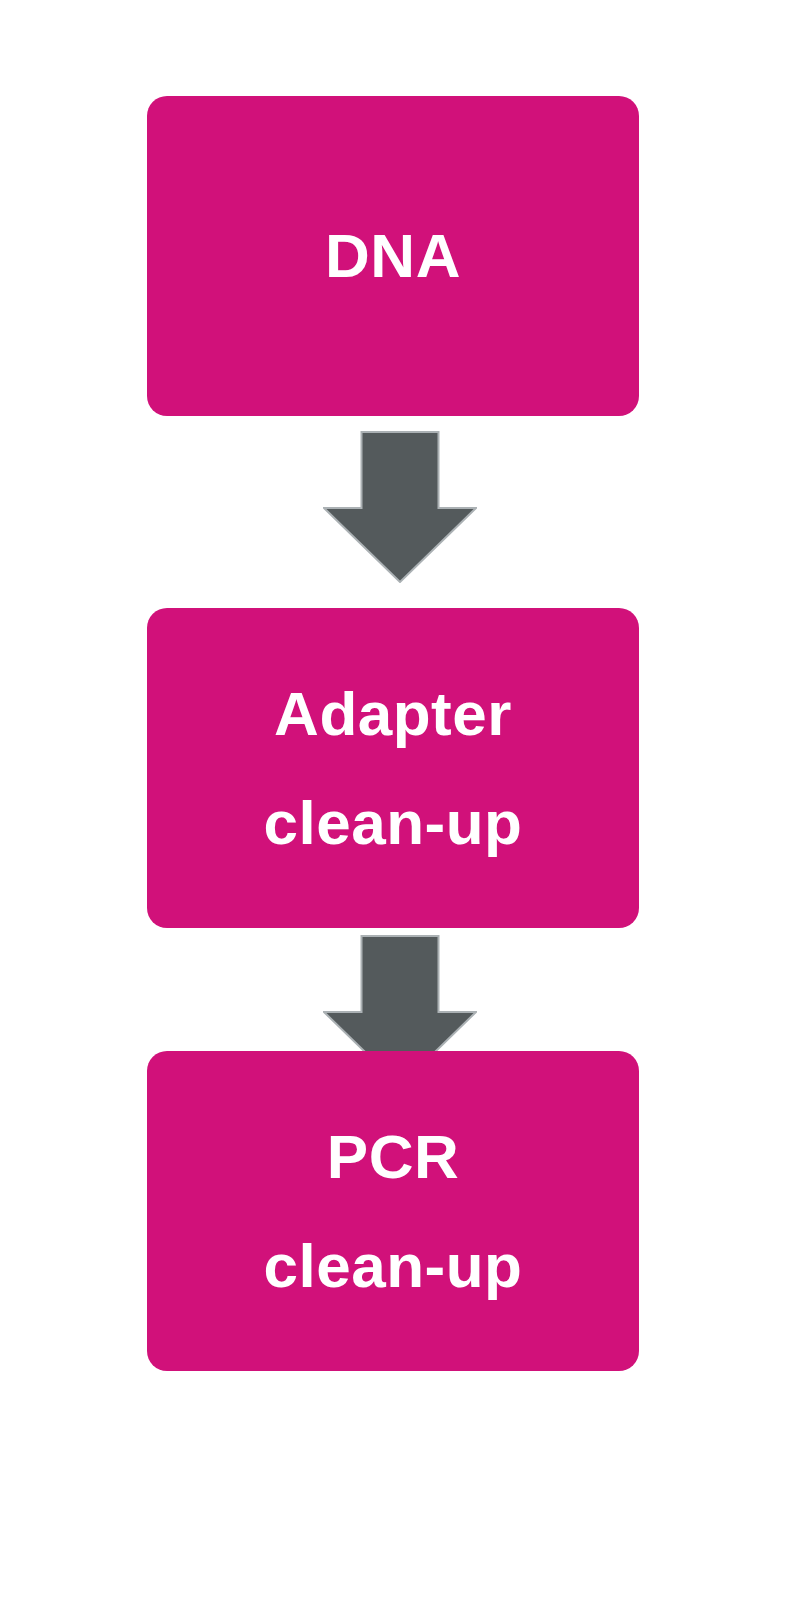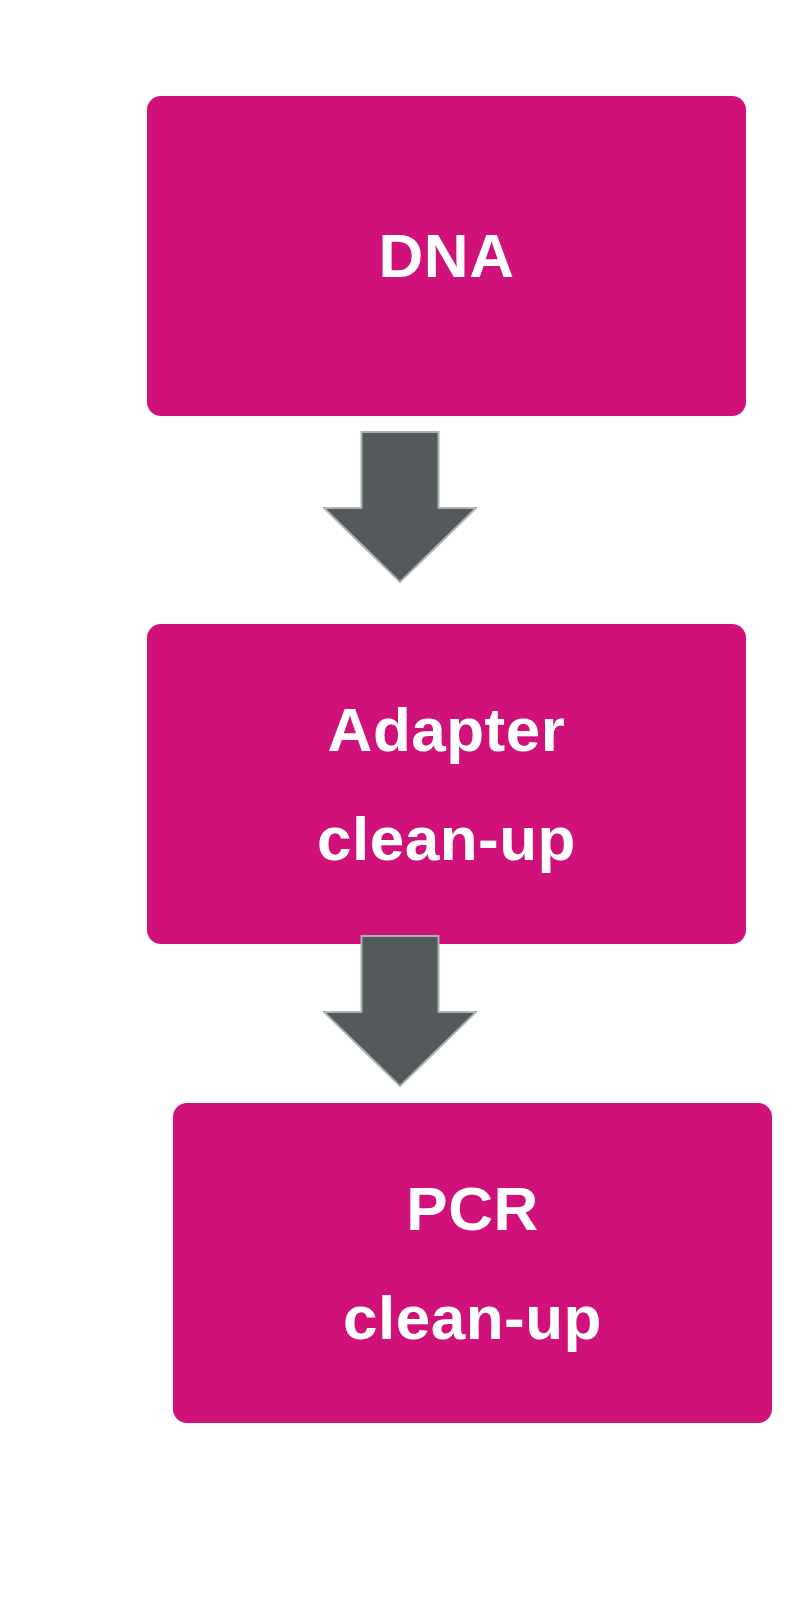--- a/index.html
+++ b/index.html
@@ -15,41 +15,41 @@
     position: relative;
     width: 800px;
     height: 1597px;
     background: var(--bg);
     overflow: hidden;
     font-family: "Liberation Sans", sans-serif;
   }
   .node {
     position: absolute;
     left: 147px;
-    width: 599px;
+    width: 492px;
     height: 320px;
     background: var(--box-bg);
-    border-radius: 14px;
+    border-radius: 20px;
     display: flex;
     align-items: center;
     justify-content: center;
   }
   .node-label {
     display: flex;
     flex-direction: column;
     text-align: center;
     color: var(--box-text);
     font-weight: 700;
     font-size: 62px;
     line-height: 1.76;
     letter-spacing: 0.5px;
   }
   .node-1 { top: 96px; }
-  .node-2 { top: 624px; }
-  .node-3 { top: 1103px; margin-left: 26px; }
+  .node-2 { top: 608px; }
+  .node-3 { top: 1051px; }
   .arrow {
     position: absolute;
     left: 323px;
     display: block;
   }
   .arrow-1 { top: 431px; }
   .arrow-2 { top: 935px; }
   .arrow polygon {
     fill: var(--arrow-fill);
     stroke: var(--arrow-outline);

